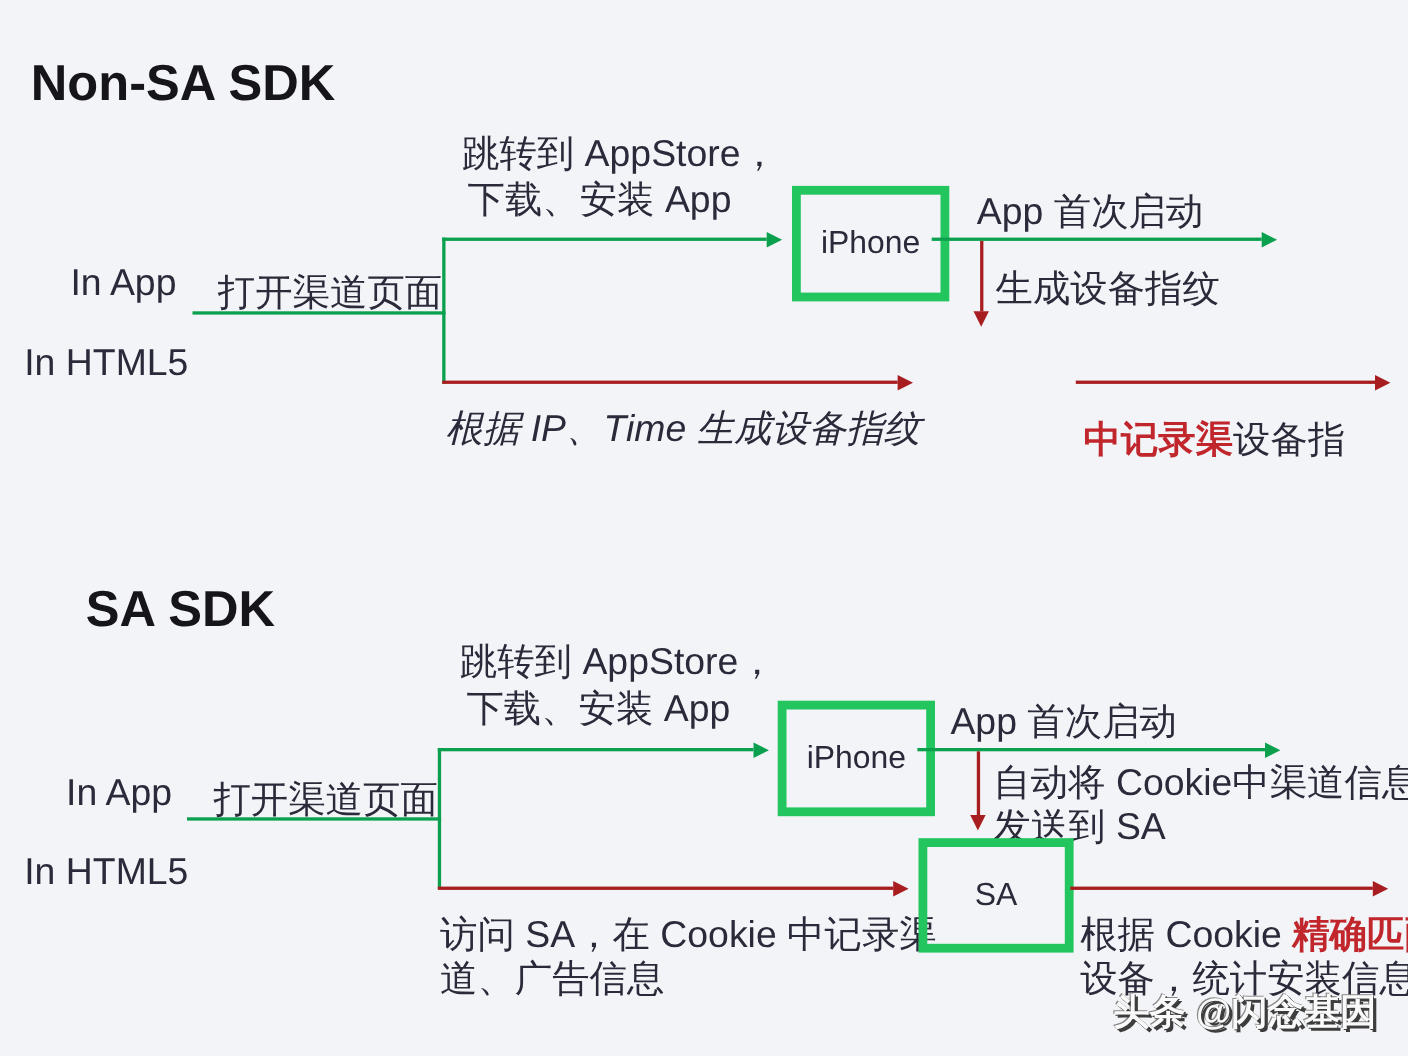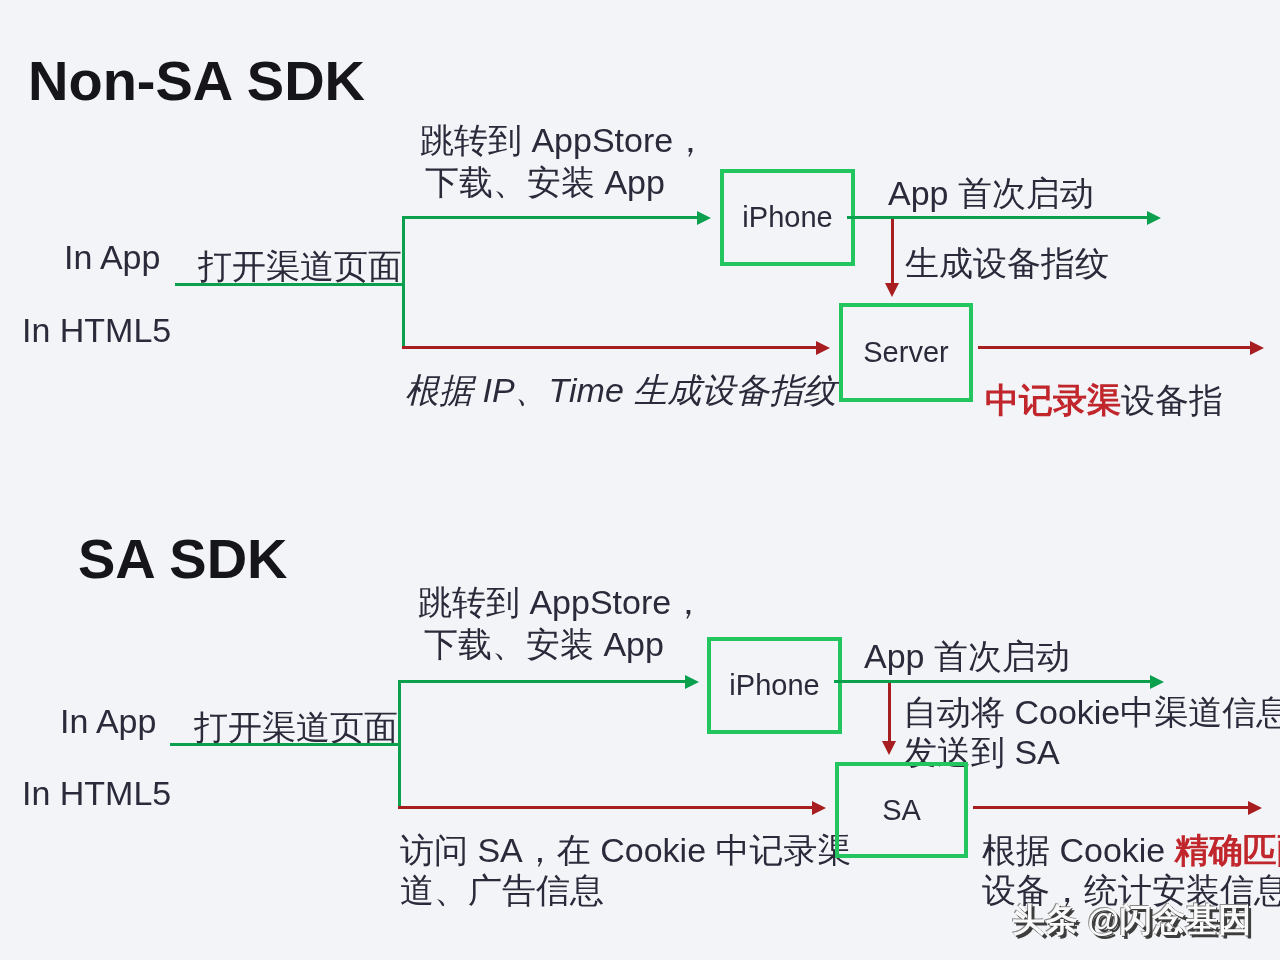--- a/index.html
+++ b/index.html
@@ -12,28 +12,28 @@
   }
   .txt{
     position:absolute;
     font-size:34px;
     color:var(--text,#2a2a3a);
     white-space:nowrap;
     line-height:1.45;
   }
   .title{
     position:absolute;
-    font-size:56px;
+    font-size:46px;
     font-weight:bold;
     color:#15151a;
     white-space:nowrap;
   }
   .node{
     position:absolute;
-    border:4px solid #22c55e;
+    border:8px solid #22c55e;
     display:flex;align-items:center;justify-content:center;
     font-size:29px;color:var(--text,#2a2a3a);
     background:transparent;
   }
   .hline{position:absolute;height:3px;}
   .vline{position:absolute;width:3px;}
   .green{background:var(--green,#0aa04e);}
   .red{background:var(--red,#a81d20);}
   .arr{position:absolute;width:0;height:0;}
   .arr-r-green{border-top:7px solid transparent;border-bottom:7px solid transparent;border-left:14px solid var(--green,#0aa04e);}
@@ -77,23 +77,20 @@
   <div class="arr arr-r-green" style="left:1147px;top:211px;"></div>
 
   <div class="vline red" style="left:891px;top:219px;height:64px;"></div>
   <div class="arr arr-d-red" style="left:885px;top:283px;"></div>
   <div class="txt" style="left:905px;top:239px;">生成设备指纹</div>
 
   <div class="hline red" style="left:402px;top:346px;width:414px;"></div>
   <div class="arr arr-r-red" style="left:816px;top:341px;"></div>
   <div class="txt" style="left:405px;top:366px;font-style:italic;">根据 IP、Time 生成设备指纹</div>
 
-  <div class="node" style="left:839px;top:303px;width:126px;height:91px;">
-    <span>Server</span>
-  </div>
 
   <div class="hline red" style="left:978px;top:346px;width:272px;"></div>
   <div class="arr arr-r-red" style="left:1250px;top:341px;"></div>
 
   <div class="txt" style="left:985px;top:376px;"><span class="hl-red">中记录渠</span><span>设备指</span></div>
 
   <div class="title" style="left:78px;top:526px;">SA SDK</div>
 
   <div class="txt" style="left:418px;top:578px;">跳转到 AppStore，</div>
   <div class="txt" style="left:424px;top:620px;">下载、安装 App</div>

